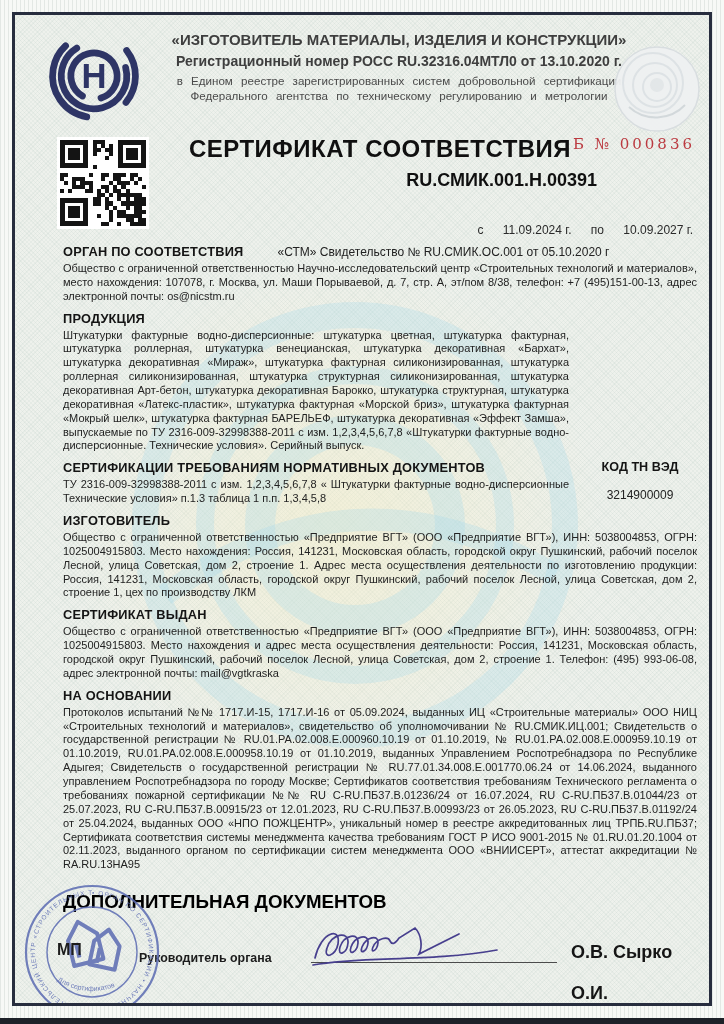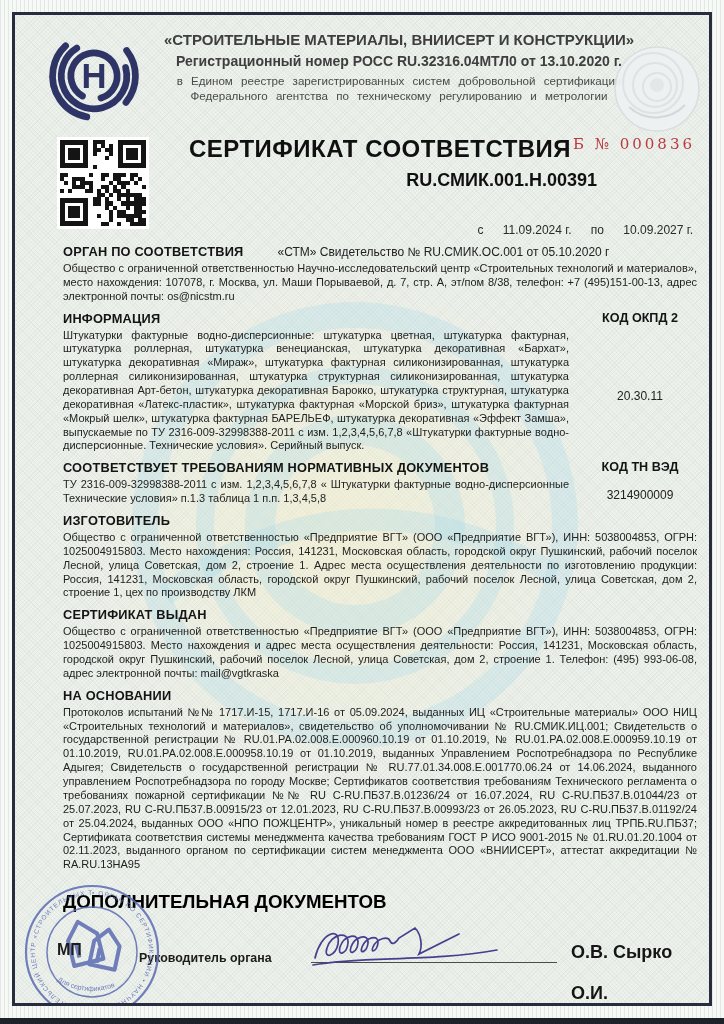--- a/index.html
+++ b/index.html
@@ -93,21 +93,21 @@
       <svg class="logo" width="106" height="106" viewBox="0 0 110 110">
         <g fill="none" stroke="#2e3566" stroke-linecap="round">
           <circle cx="55" cy="55" r="24" stroke-width="7" stroke-dasharray="130 21" transform="rotate(120 55 55)"></circle>
           <circle cx="55" cy="55" r="34" stroke-width="7" stroke-dasharray="150 64" transform="rotate(-15 55 55)"></circle>
           <circle cx="55" cy="55" r="43" stroke-width="7" stroke-dasharray="95 176" transform="rotate(100 55 55)"></circle>
           <circle cx="55" cy="55" r="43" stroke-width="7" stroke-dasharray="58 213" transform="rotate(-38 55 55)"></circle>
         </g>
         <text x="55" y="67" text-anchor="middle" font-family="Liberation Sans, sans-serif" font-size="36" font-weight="bold" fill="#2e3566">Н</text>
       </svg>
       <div class="header-text">
-        <div class="ht2">«СТРОИТЕЛЬНЫЕ МАТЕРИАЛЫ, ВНИИСЕРТ И КОНСТРУКЦИИ»</div>
+        <div class="ht2">«ИЗГОТОВИТЕЛЬ МАТЕРИАЛЫ, ИЗДЕЛИЯ И КОНСТРУКЦИИ»</div>
         <div class="ht3">Регистрационный номер РОСС RU.32316.04МТЛ0 от 13.10.2020 г.</div>
         <div class="ht4">в Едином реестре зарегистрированных систем добровольной сертификации</div>
         <div class="ht5">Федерального агентства по техническому регулированию и метрологии</div>
       </div>
       <svg class="seal" width="88" height="88" viewBox="0 0 88 88">
         <circle cx="44" cy="44" r="42" fill="#eff1f2" stroke="#d8dde0" stroke-width="1.5"></circle>
         <g fill="none" stroke="#dde2e5" stroke-width="2">
           <circle cx="40" cy="38" r="30"></circle>
           <circle cx="42" cy="40" r="22"></circle>
           <circle cx="44" cy="42" r="14"></circle>
@@ -389,34 +389,30 @@
       <div class="headrow">
         <h3>ОРГАН ПО СООТВЕТСТВИЯ</h3>
         <span class="orgref">«СТМ» Свидетельство № RU.СМИК.ОС.001 от 05.10.2020 г</span>
       </div>
       <div class="body">Общество с ограниченной ответственностью Научно-исследовательский центр «Строительных технологий и материалов», место нахождения: 107078, г. Москва, ул. Маши Порываевой, д. 7, стр. А, эт/пом 8/38, телефон: +7 (495)151-00-13, адрес электронной почты: os@nicstm.ru</div>
     </div>
 
     <div class="sec">
       <div class="row">
         <div class="main">
-          <h3>ИНФОРМАЦИЯ</h3>
+          <h3>ПРОДУКЦИЯ</h3>
           <div class="body">Штукатурки фактурные водно-дисперсионные: штукатурка цветная, штукатурка фактурная, штукатурка роллерная, штукатурка венецианская, штукатурка декоративная «Бархат», штукатурка декоративная «Мираж», штукатурка фактурная силиконизированная, штукатурка роллерная силиконизированная, штукатурка структурная силиконизированная, штукатурка декоративная Арт-бетон, штукатурка декоративная Барокко, штукатурка структурная, штукатурка декоративная «Латекс-пластик», штукатурка фактурная «Морской бриз», штукатурка фактурная «Мокрый шелк», штукатурка фактурная БАРЕЛЬЕФ, штукатурка декоративная «Эффект Замша», выпускаемые по ТУ 2316-009-32998388-2011 с изм. 1,2,3,4,5,6,7,8 «Штукатурки фактурные водно-дисперсионные. Технические условия». Серийный выпуск.</div>
         </div>
-        <div class="aside">
-          <div class="clabel">КОД ОКПД 2</div>
-          <div class="cval okpd">20.30.11</div>
-        </div>
       </div>
     </div>
 
     <div class="sec">
       <div class="row">
         <div class="main">
-          <h3>СООТВЕТСТВУЕТ ТРЕБОВАНИЯМ НОРМАТИВНЫХ ДОКУМЕНТОВ</h3>
+          <h3>СЕРТИФИКАЦИИ ТРЕБОВАНИЯМ НОРМАТИВНЫХ ДОКУМЕНТОВ</h3>
           <div class="body">ТУ 2316-009-32998388-2011 с изм. 1,2,3,4,5,6,7,8 « Штукатурки фактурные водно-дисперсионные Технические условия» п.1.3  таблица 1 п.п. 1,3,4,5,8</div>
         </div>
         <div class="aside">
           <div class="clabel">КОД ТН ВЭД</div>
           <div class="cval tnved">3214900009</div>
         </div>
       </div>
     </div>
 
     <div class="sec">

